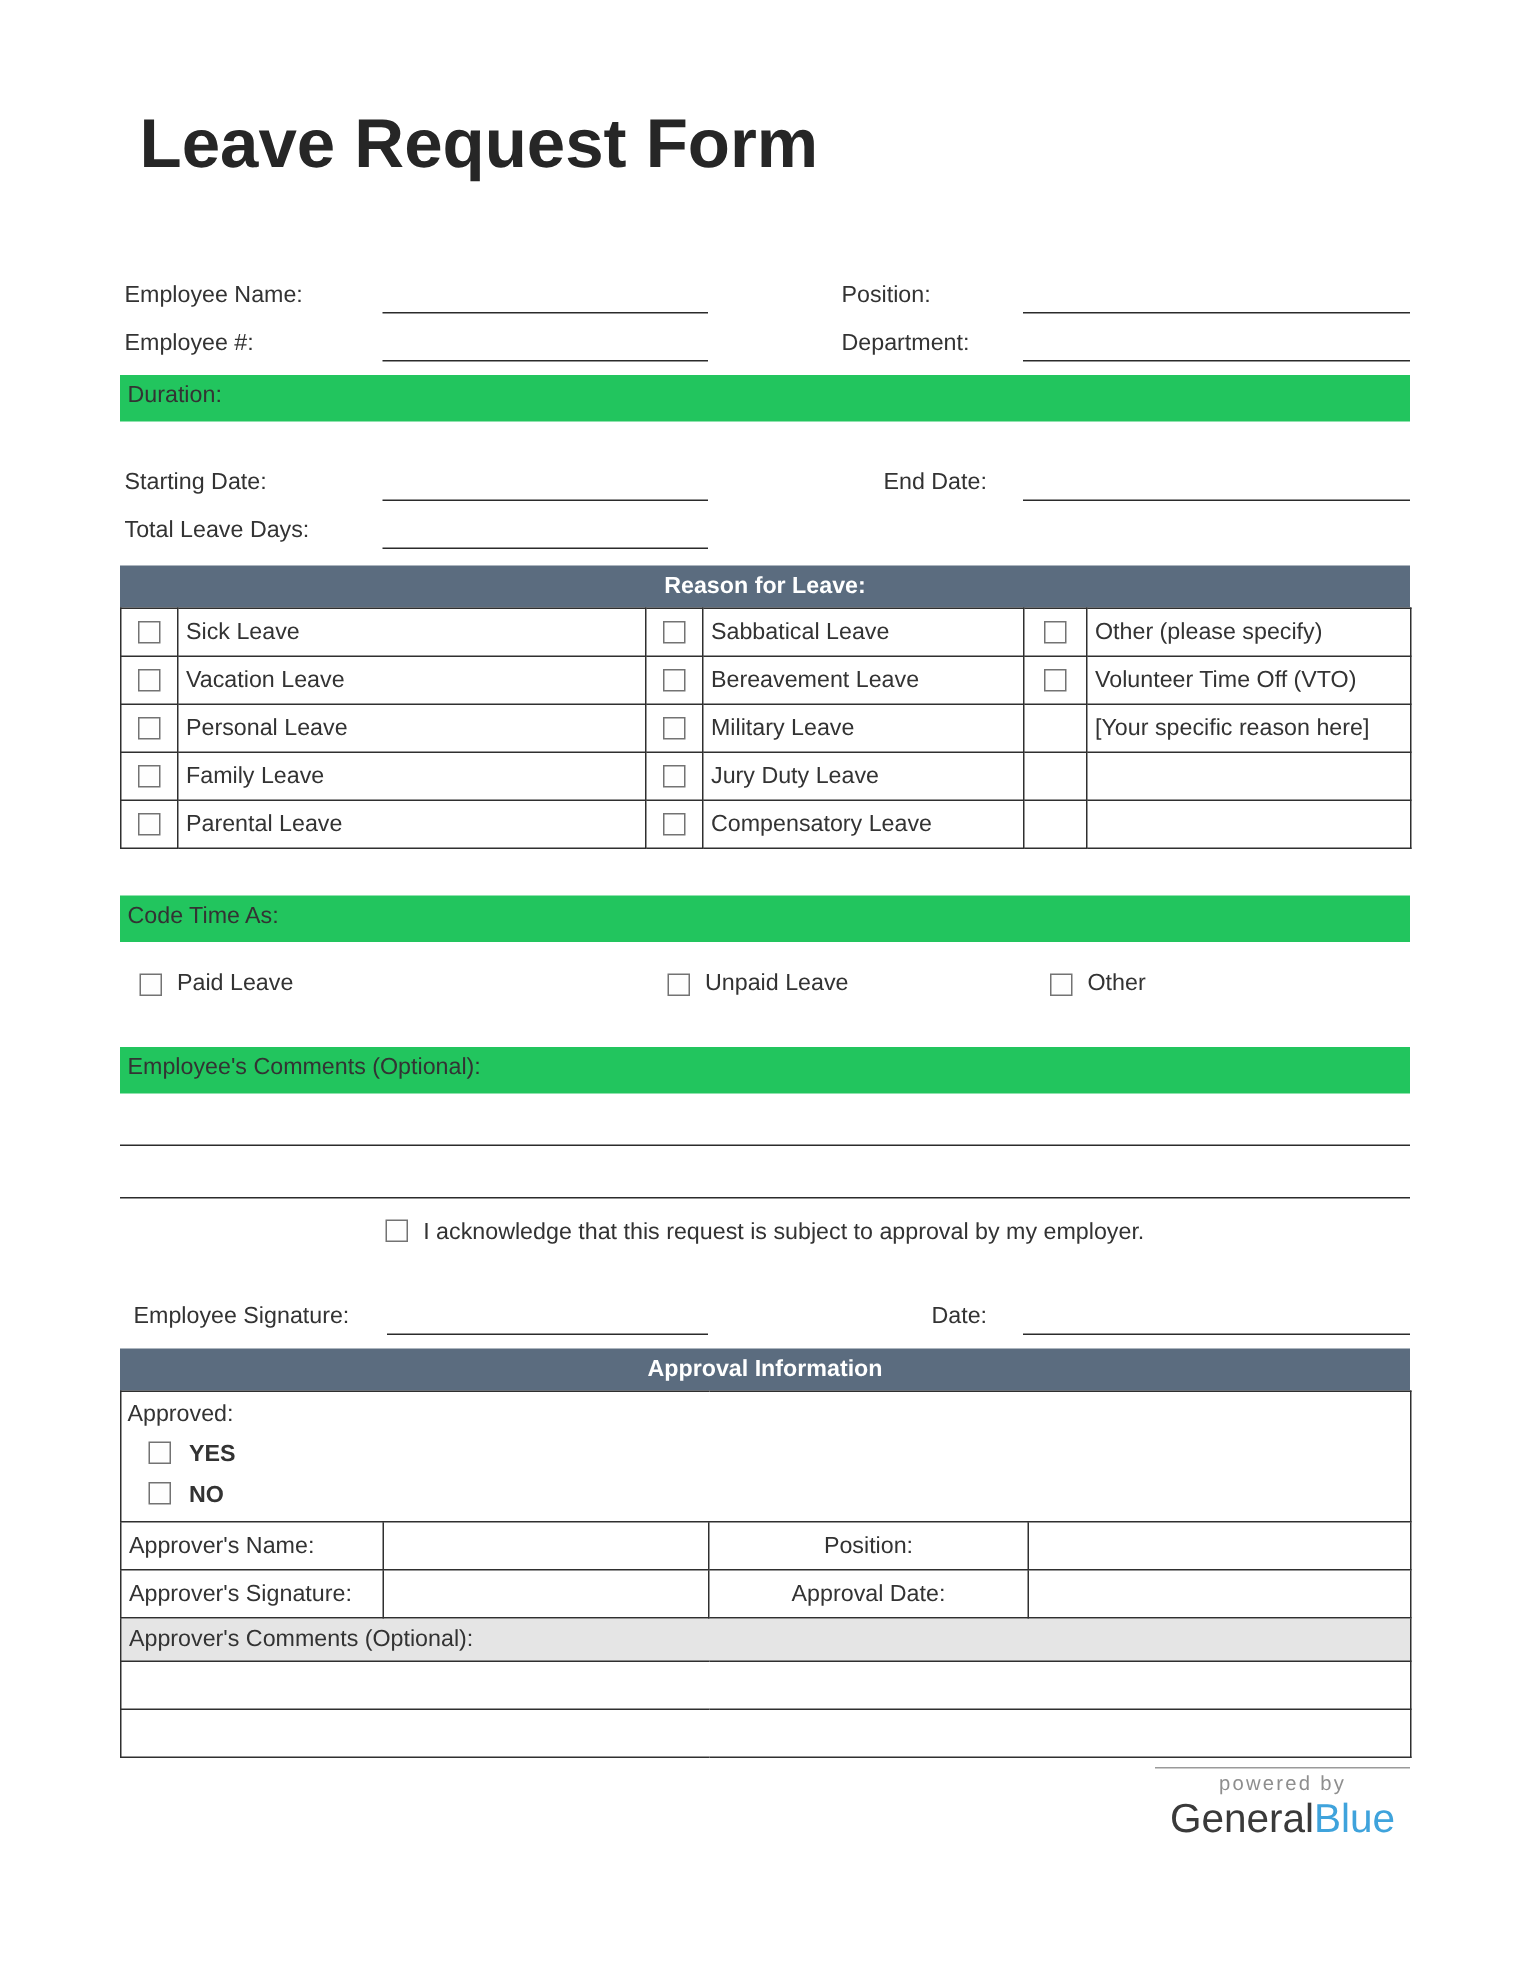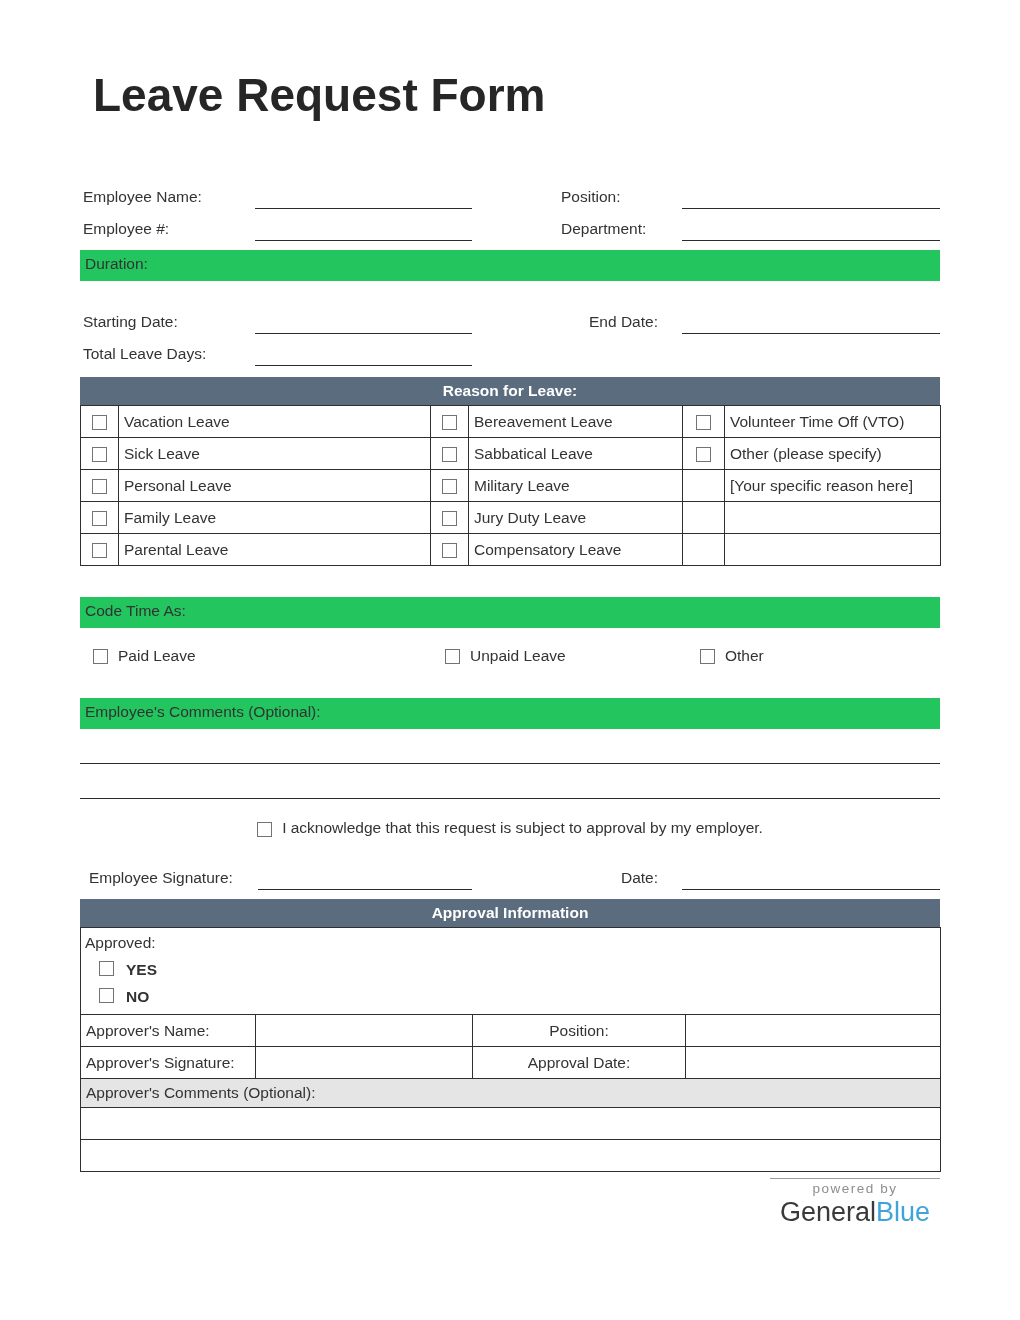--- a/index.html
+++ b/index.html
@@ -50,21 +50,21 @@
 
   .codetime-row {
     display: grid; grid-template-columns: 352px 255px 1fr;
     padding-left: 13px; margin-top: 16px; height: 24px; align-items: center;
   }
   .cb-opt { display: flex; align-items: center; gap: 10px; font-size: 15.5px; }
 
   .comment-line { border-bottom: 1.4px solid #2b2b2b; height: 35px; }
 
   .ack-row {
-    display: flex; justify-content: center; align-items: flex-end; gap: 10px;
+    display: flex; justify-content: center; align-items: flex-start; gap: 10px;
     font-size: 15.5px; margin-top: 14px; height: 24px;
   }
 
   .approval-table td { height: 32px; }
   .approved-cell { padding: 6px 0 8px 4px; height: auto !important; }
   .approved-cell .yn { display: flex; gap: 12px; margin: 9px 0 0 14px; font-size: 15.5px; }
   .approved-cell .yn b { font-weight: bold; }
   td.center-lbl { text-align: center; vertical-align: middle; }
   td.graycell { background: #e5e5e5; padding-left: 5px; vertical-align: middle; }
 
@@ -123,33 +123,33 @@
       <col style="width:38px">
         <col style="width:312px">
       <col style="width:38px">
         <col style="width:214px">
       <col style="width:42px">
         <col style="width:216px">
     </colgroup>
     <tbody>
         <tr>
       <td class="cbcell"><span class="cb"></span></td>
+      <td class="lblcell">Sick Leave</td>
+      <td class="cbcell"><span class="cb"></span></td>
+      <td class="lblcell">Sabbatical Leave</td>
+      <td class="cbcell"><span class="cb"></span></td>
+      <td class="lblcell">Other (please specify)</td>
+    </tr>
+    <tr>
+      <td class="cbcell"><span class="cb"></span></td>
       <td class="lblcell">Vacation Leave</td>
       <td class="cbcell"><span class="cb"></span></td>
       <td class="lblcell">Bereavement Leave</td>
       <td class="cbcell"><span class="cb"></span></td>
       <td class="lblcell">Volunteer Time Off (VTO)</td>
-    </tr>
-    <tr>
-      <td class="cbcell"><span class="cb"></span></td>
-      <td class="lblcell">Sick Leave</td>
-      <td class="cbcell"><span class="cb"></span></td>
-      <td class="lblcell">Sabbatical Leave</td>
-      <td class="cbcell"><span class="cb"></span></td>
-      <td class="lblcell">Other (please specify)</td>
     </tr>
     <tr>
       <td class="cbcell"><span class="cb"></span></td>
       <td class="lblcell">Personal Leave</td>
       <td class="cbcell"><span class="cb"></span></td>
       <td class="lblcell">Military Leave</td>
       <td class="cbcell"></td>
       <td class="lblcell">[Your specific reason here]</td>
     </tr>
     <tr>

